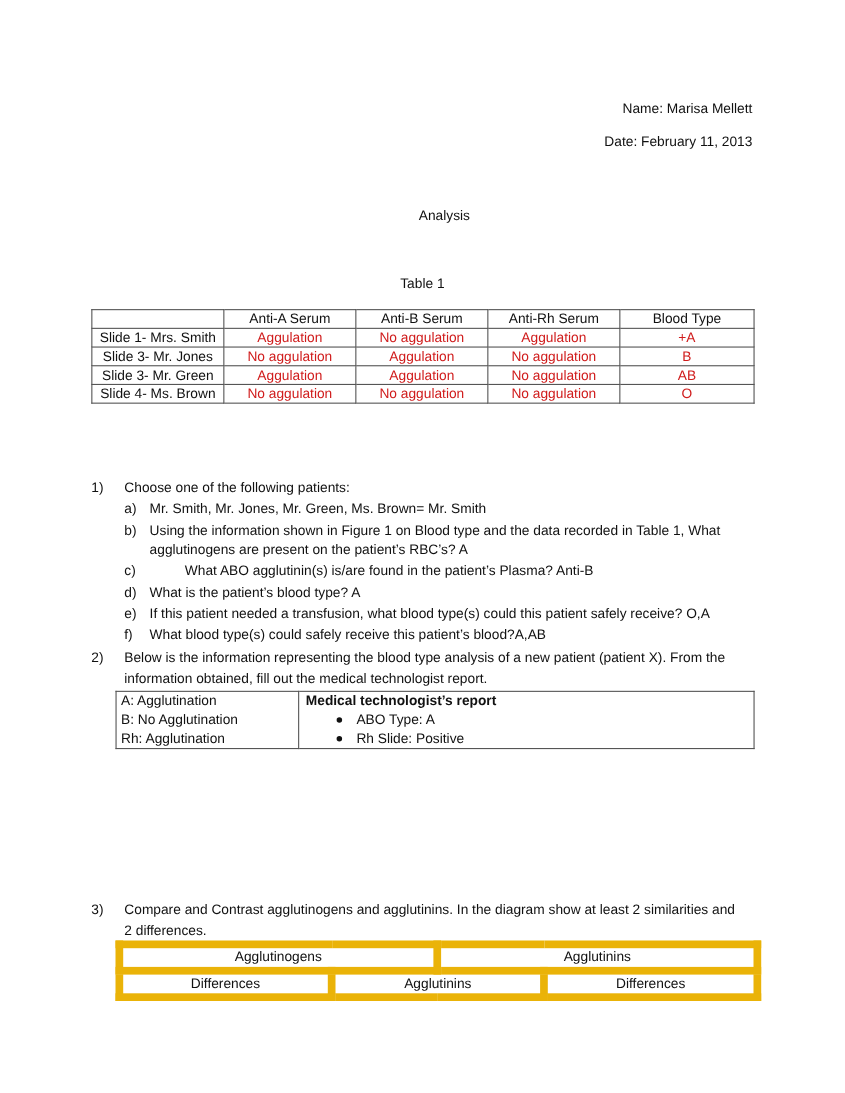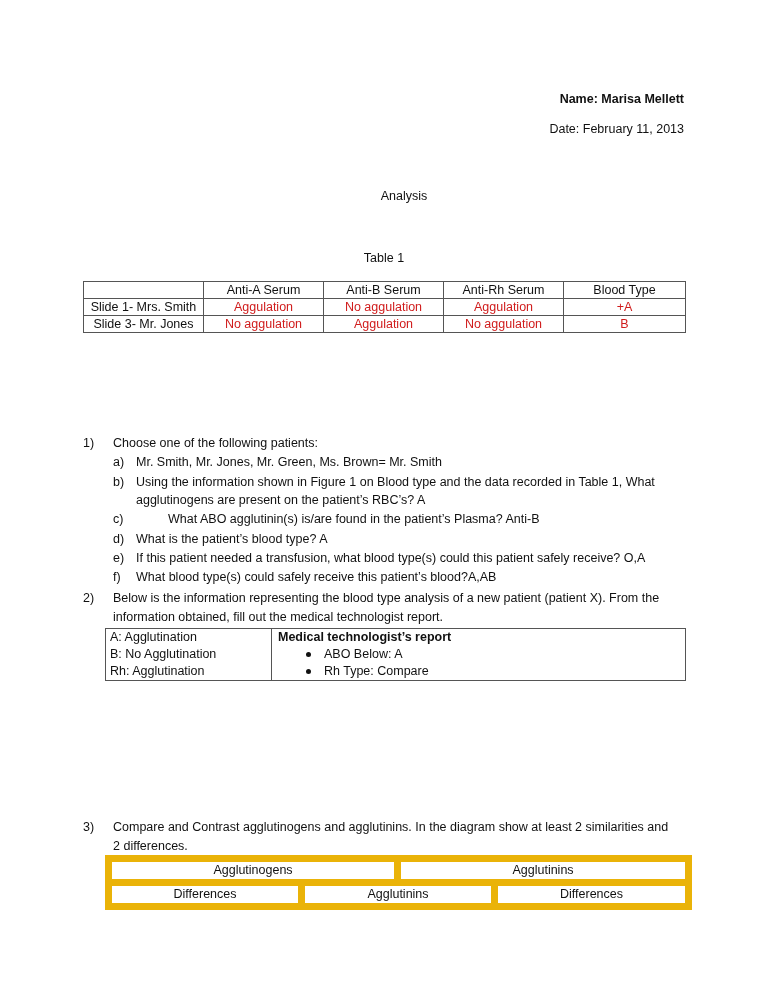--- a/index.html
+++ b/index.html
@@ -40,21 +40,21 @@
 
   table.t3 {
     position: absolute; left: 105px; top: 855px; width: 580px;
     border-collapse: collapse; table-layout: fixed;
   }
   table.t3 td { border: 7px solid #eab308; text-align: center; height: 17px; line-height: 17px; padding: 0; }
 </style>
 </head>
 <body>
 
-<div class="abs hdr-line right" style="top:92px;font-weight:bold;">Name: Marisa Mellett</div>
+<div class="abs hdr-line right" style="top:92px;">Name: Marisa Mellett</div>
 <div class="abs hdr-line right" style="top:122px;">Date: February 11, 2013</div>
 
 <div class="abs center" style="left:0; width:768px; top:189px; padding-left:0;margin-left:20px;">
   <span style="position:relative; left:0px;">Analysis</span>
 </div>
 <div class="abs center" style="left:0; width:768px; top:251px;">
   <span>Table 1</span>
 </div>
 
 <table class="t1">
@@ -79,20 +79,34 @@
     <td class="red">No aggulation</td>
     <td class="red">Aggulation</td>
     <td class="red">+A</td>
   </tr>
   <tr>
     <td class="lbl">Slide 3- Mr. Jones</td>
     <td class="red">No aggulation</td>
     <td class="red">Aggulation</td>
     <td class="red">No aggulation</td>
     <td class="red">B</td>
+  </tr>
+  <tr>
+    <td class="lbl">Slide 3- Mr. Green</td>
+    <td class="red">Aggulation</td>
+    <td class="red">Aggulation</td>
+    <td class="red">No aggulation</td>
+    <td class="red">AB</td>
+  </tr>
+  <tr>
+    <td class="lbl">Slide 4- Ms. Brown</td>
+    <td class="red">No aggulation</td>
+    <td class="red">No aggulation</td>
+    <td class="red">No aggulation</td>
+    <td class="red">O</td>
   </tr>
 </tbody>
   </table>
 
 <div>
   <div class="q" style="left:83px; top:434px;">1)</div>
   <div class="q" style="left:113px; top:434px;">Choose one of the following patients:</div>
 
   <div class="q" style="left:113px; top:453px;">a)</div>
   <div class="q" style="left:136px; top:453px;">Mr. Smith, Mr. Jones, Mr. Green, Ms. Brown=  Mr. Smith</div>
@@ -129,25 +143,25 @@
       <tr>
     <td>
       <div>A: Agglutination</div>
       <div>B: No Agglutination</div>
       <div>Rh: Agglutination</div>
     </td>
     <td>
       <div style="padding-left:2px;font-weight:bold;">Medical technologist’s report</div>
       <div class="bullet-row">
         <span class="dot"></span>
-        <span class="btxt">ABO Below: A</span>
+        <span class="btxt">ABO Type: A</span>
       </div>
       <div class="bullet-row">
         <span class="dot"></span>
-        <span class="btxt">Rh Type: Compare</span>
+        <span class="btxt">Rh Slide: Positive</span>
       </div>
     </td>
   </tr>
 </tbody>
   </table>
 
 <div>
   <div class="q" style="left:83px; top:818px;">3)</div>
   <div class="q" style="left:113px; top:818px;">Compare and Contrast agglutinogens and agglutinins.  In the diagram show at least 2 similarities and</div>
   <div class="q" style="left:113px; top:837px;">2 differences.</div>

